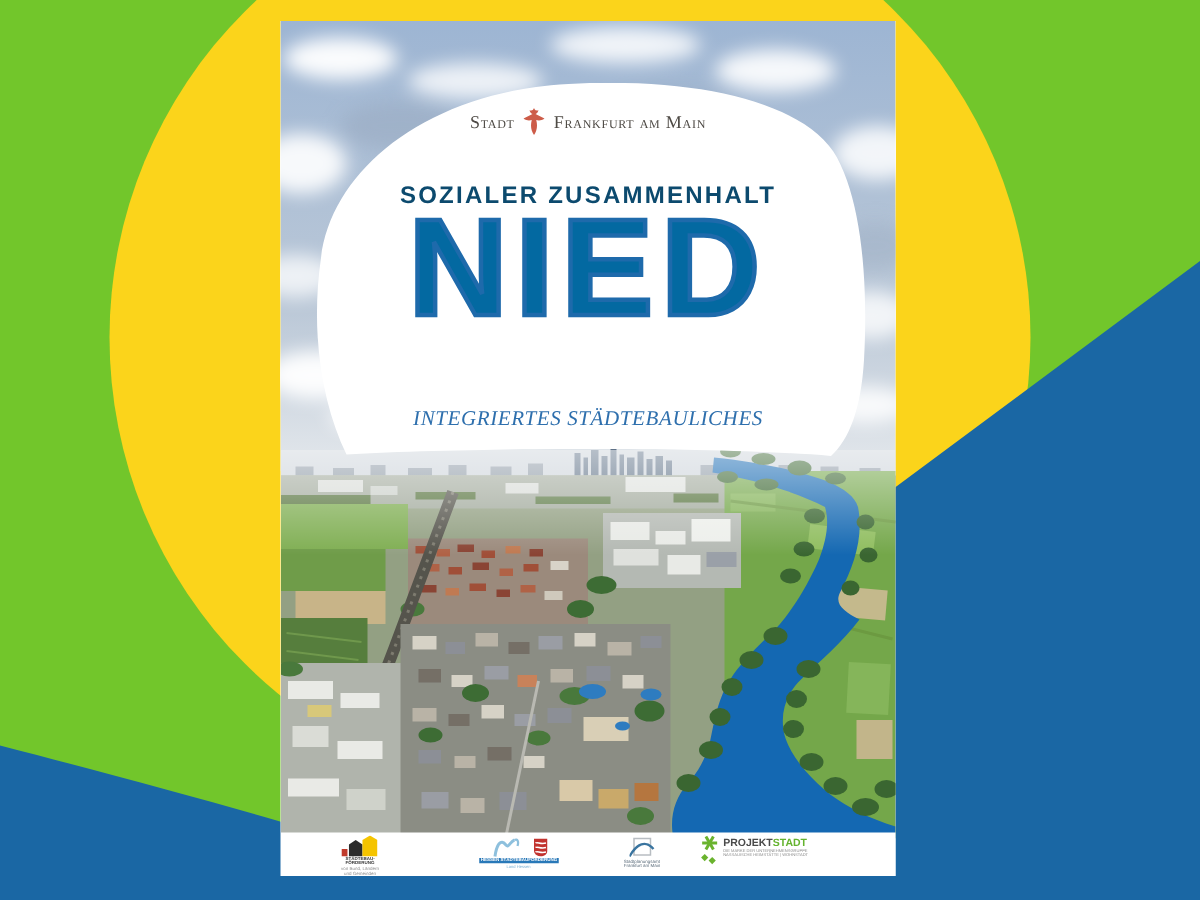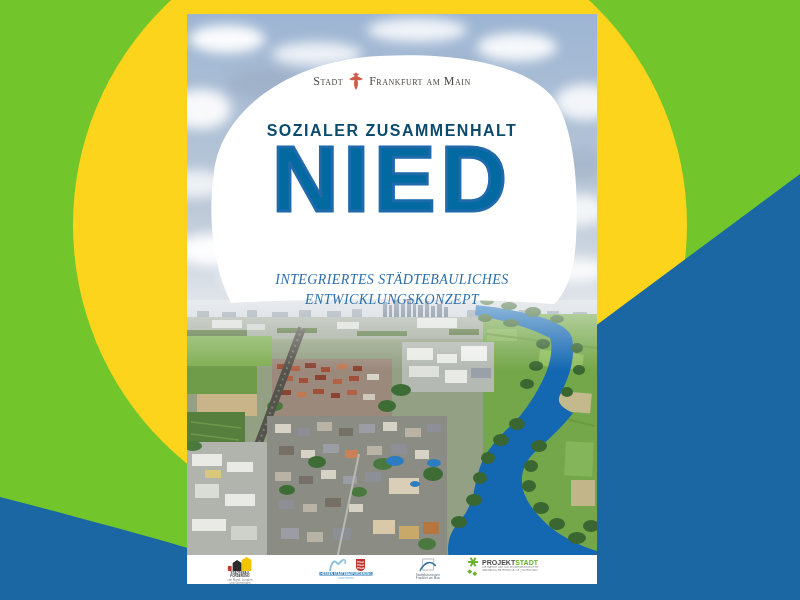--- a/index.html
+++ b/index.html
@@ -301,21 +301,20 @@
       <span>Stadt</span>
       <svg width="16" height="18" viewBox="0 0 16 18">
         <path fill="#CD5C49" d="M8,0 C8.5,1.5 9.5,2 11,1.5 C10.5,3 10,3.5 9,4 L15,7 C13,8.5 11,8.5 9.5,8 C10.5,12 10,15 8,18 C6,15 5.5,12 6.5,8 C5,8.5 3,8.5 1,7 L7,4 C6,3.5 5.5,3 5,1.5 C6.5,2 7.5,1.5 8,0 Z"></path>
       </svg>
       <span>Frankfurt am Main</span>
     </div>
     <div class="kicker">SOZIALER ZUSAMMENHALT</div>
     <div class="big-title">NIED</div>
     <div class="subtitle">
       <div>INTEGRIERTES STÄDTEBAULICHES</div>
-      <div>ENTWICKLUNGSKONZEPT</div>
     </div>
   </div>
 
   <div class="footer">
 
     <div class="logo" style="left:53px;">
       <svg width="24" height="14" viewBox="0 0 24 14">
         <rect x="0" y="9" width="4" height="5" fill="#C03A2B"></rect>
         <path d="M5,14 L5,6 L9.5,3 L14,6 L14,14 Z" fill="#2B2B2B"></path>
         <path d="M14,14 L14,3 L19,0 L24,3 L24,14 Z" fill="#F5C400"></path>

